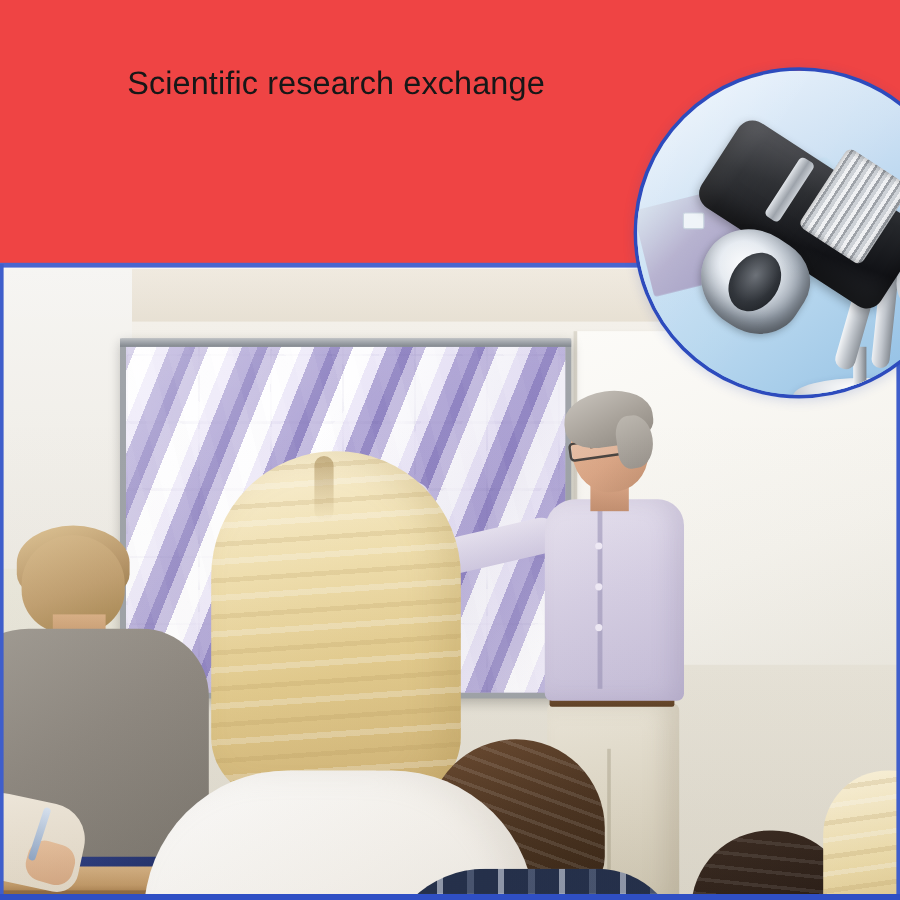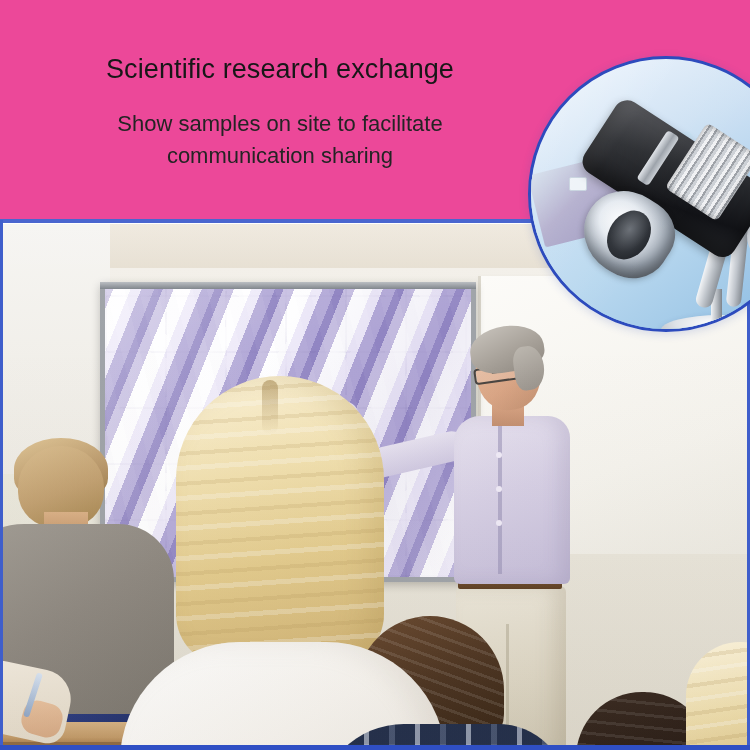--- a/index.html
+++ b/index.html
@@ -2,21 +2,21 @@
 <html><head>
 <meta charset="utf-8">
 <style>
   html,body{margin:0;padding:0;background:#fff;}
   body{width:750px;height:750px;overflow:hidden;
        font-family:"Liberation Sans","DejaVu Sans",sans-serif;}
 
   #page{position:relative;width:750px;height:750px;overflow:hidden;background:#ffffff;}
 
   
-  #header{position:absolute;left:0;top:0;width:750px;height:220px;background:#ec4899;z-index:30;}
+  #header{position:absolute;left:0;top:0;width:750px;height:220px;background:#ef4444;z-index:30;}
   #title{position:absolute;left:0;top:52px;width:560px;text-align:center;
          font-size:27px;line-height:34px;color:#171717;letter-spacing:.1px;white-space:nowrap;}
   #subtitle{position:absolute;left:0;top:108px;width:560px;text-align:center;
             font-size:22px;line-height:32px;color:#242424;}
   #subtitle .ln{display:block;}
 
   #divider{position:absolute;left:0;top:219px;width:750px;height:4px;
            background:#4a66cf;z-index:31;}
 
   
@@ -270,24 +270,20 @@
         background:linear-gradient(128deg,rgba(255,255,255,.40) 0%,rgba(255,255,255,.06) 32%,
                    rgba(255,255,255,0) 58%);pointer-events:none;}
 </style>
 </head>
 <body>
 
 <div id="page">
 
   <div id="header">
     <div id="title">Scientific research exchange</div>
-    <div id="subtitle">
-      <span class="ln">Show samples on site to facilitate</span>
-      <span class="ln">communication sharing</span>
-    </div>
   </div>
   <div id="divider"></div>
 
   <div id="photo">
 
     <div class="wall-upper"></div>
     <div class="wall-main"></div>
     <div class="wall-left"></div>
     <div class="whiteboard"></div>
     <div class="whiteboard-tray"></div>

